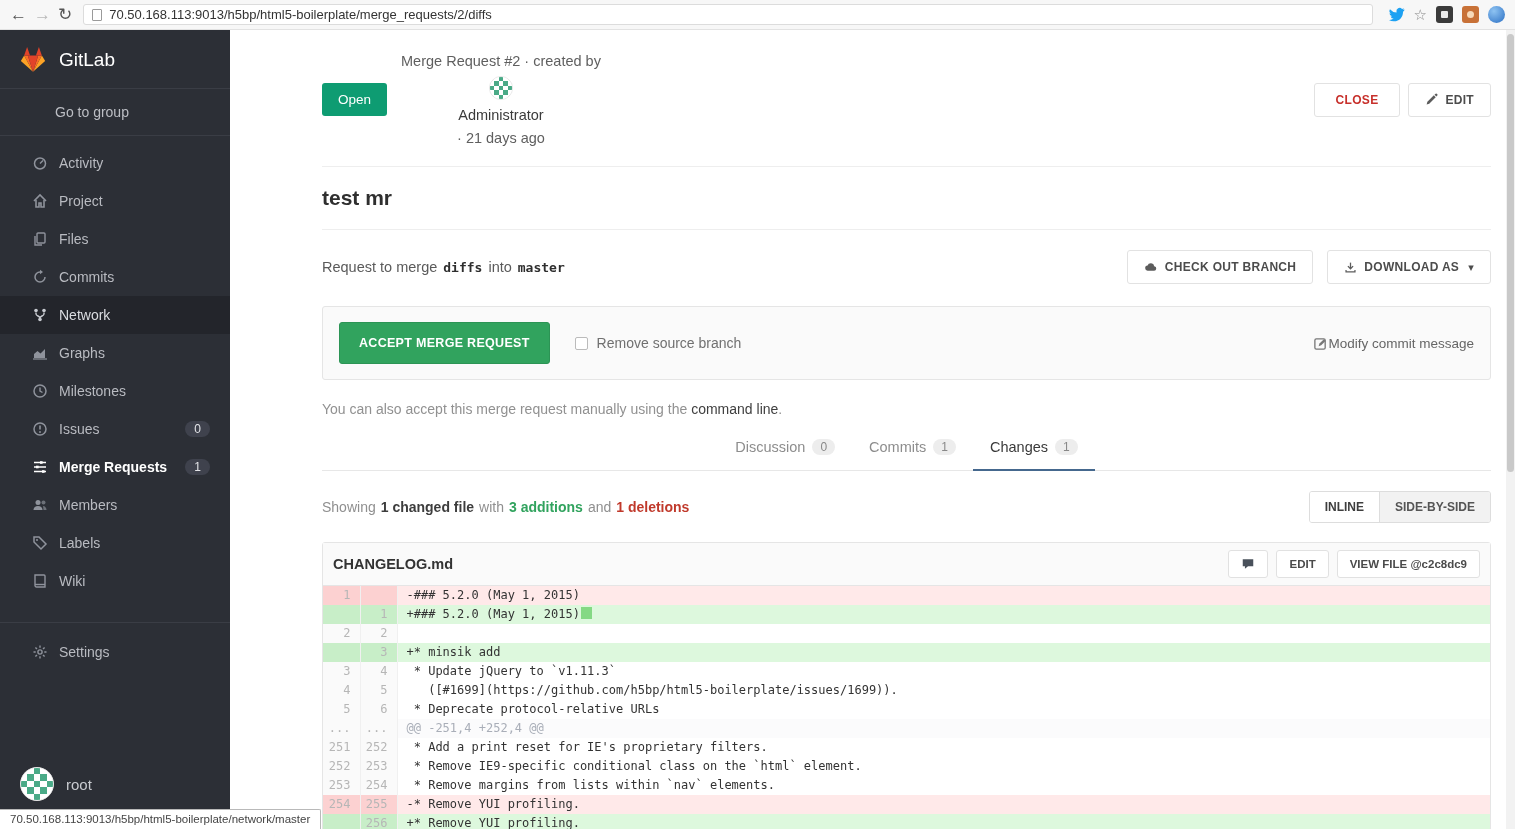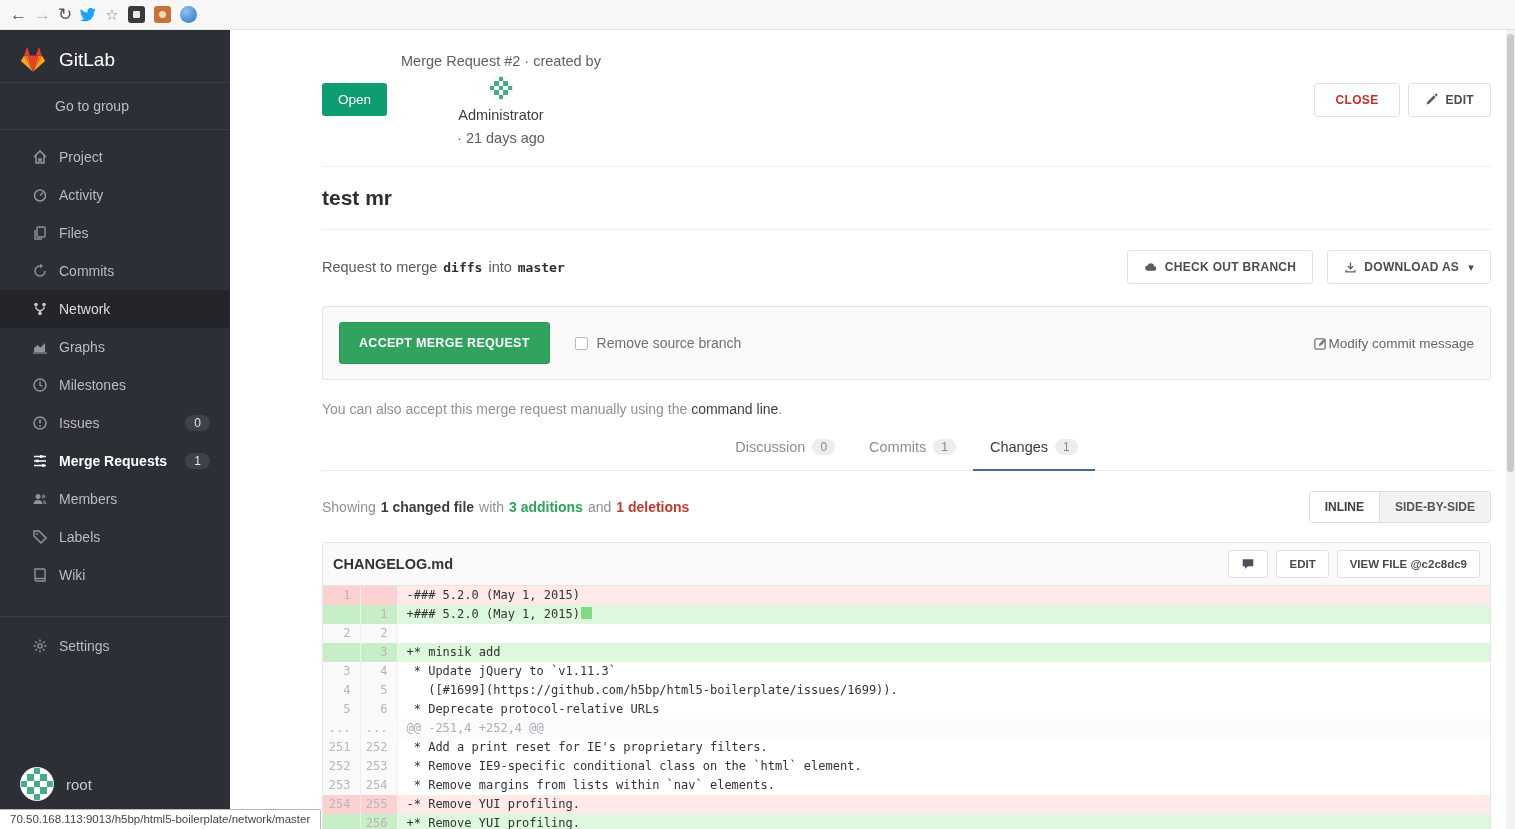--- a/index.html
+++ b/index.html
@@ -22,21 +22,21 @@
   .star { font-size:15px; color:#8a8a8a; }
   .ext { width:17px; height:17px; border-radius:3px; }
   .ext-dark { background:#3a3a3a; position:relative; }
   .ext-dark:after { content:""; position:absolute; left:5px; top:5px; width:7px; height:7px; background:#e9e9e9; border-radius:1px; }
   .ext-orange { background:#c87137; position:relative; }
   .ext-orange:after { content:""; position:absolute; left:5px; top:5px; width:7px; height:7px; background:#f7d9b8; border-radius:50%; }
   .ext-globe { border-radius:50%; background:radial-gradient(circle at 35% 30%, #8ec3f2, #2b6fc3); }
   
   .app { display:flex; height:799px; }
   .sidebar { width:230px; min-width:230px; background:#2c2f36; color:#b9bbc1; position:relative; }
-  .brand { display:flex; align-items:center; gap:11px; padding:16px 18px 8px; color:#fff;
+  .brand { display:flex; align-items:center; gap:11px; padding:16px 18px 14px; color:#fff;
     font-size:19px; border-bottom:1px solid #3a3d45; cursor:pointer; }
   .goto { padding:15px 18px 15px 55px; border-bottom:1px solid #3a3d45; font-size:14px; color:#bcbec4; cursor:pointer; }
   .nav { list-style:none; margin:8px 0 0; padding:0; }
   .nav-item { display:flex; align-items:center; height:38px; padding:0 20px 0 32px; cursor:pointer; color:#b9bbc1; }
   .nav-item .icon { width:16px; height:16px; margin-right:11px; display:inline-flex; color:#8f939c; flex-shrink:0; }
   .nav-item .label { font-size:14px; }
   .nav-item.hover { background:#23252b; color:#dadce0; }
   .nav-item.hover .icon { color:#c9ccd2; }
   .nav-item.current { color:#fff; }
   .nav-item.current .label { font-weight:bold; }
@@ -123,20 +123,24 @@
     border:1px solid #b9b9b9; border-left:none; border-bottom:none; border-radius:0 2px 0 0;
     padding:3px 10px 4px; font-size:11.5px; color:#444; white-space:nowrap; }
 </style>
 </head>
 <body>
 
 <div class="chrome">
   <span class="nav-ic">←</span>
   <span class="nav-ic disabled">→</span>
   <span class="nav-ic">↻</span>
+  <div class="urlbar">
+    <span class="page-ic"></span>
+    <span class="url">70.50.168.113:9013/h5bp/html5-boilerplate/merge_requests/2/diffs</span>
+  </div>
   <div class="chrome-right">
     <span class="hicon">
         <svg viewBox="0 0 16 16" width="17" height="17">
           <path fill="#1da1f2" d="M15.5 3.2c-.55.25-1.13.42-1.74.5A3.05 3.05 0 0 0 15.1 2a6 6 0 0 1-1.93.74A3.03 3.03 0 0 0 8 5.5c0 .24.02.47.07.69A8.6 8.6 0 0 1 1.85 3.05a3.03 3.03 0 0 0 .94 4.05 3 3 0 0 1-1.37-.38v.04a3.03 3.03 0 0 0 2.43 2.97 3.1 3.1 0 0 1-1.37.05 3.04 3.04 0 0 0 2.83 2.1A6.1 6.1 0 0 1 .85 13.1a8.57 8.57 0 0 0 4.65 1.36c5.58 0 8.63-4.62 8.63-8.63l-.01-.39c.59-.43 1.1-.96 1.38-1.56z"></path>
         </svg>
       </span>
     <span class="star">☆</span>
     <span class="ext ext-dark"></span>
     <span class="ext ext-orange"></span>
     <span class="ext ext-globe"></span>
@@ -158,34 +162,34 @@
         <polygon fill="#e24329" points="20,35 13,13 27,13"></polygon>
       </svg>
         </span>
       <span>GitLab</span>
     </div>
     <div class="goto">Go to group</div>
     <ul class="nav">
         <li class="nav-item">
           <span class="icon">
             <svg viewBox="0 0 16 16" width="16" height="16">
+              <circle cx="8" cy="8.5" r="5.5" fill="none" stroke="currentColor" stroke-width="1.5"></circle>
+              <path d="M8 8.5l3-3" stroke="currentColor" stroke-width="1.5"></path>
+            </svg>
+          </span>
+          <span class="label">Activity</span>
+        </li>
+        <li class="nav-item">
+          <span class="icon">
+            <svg viewBox="0 0 16 16" width="16" height="16">
               <path d="M2 8 8 2l6 6" fill="none" stroke="currentColor" stroke-width="1.6"></path>
               <path d="M4 7v7h3v-4h2v4h3V7" fill="none" stroke="currentColor" stroke-width="1.6"></path>
             </svg>
           </span>
           <span class="label">Project</span>
-        </li>
-        <li class="nav-item">
-          <span class="icon">
-            <svg viewBox="0 0 16 16" width="16" height="16">
-              <circle cx="8" cy="8.5" r="5.5" fill="none" stroke="currentColor" stroke-width="1.5"></circle>
-              <path d="M8 8.5l3-3" stroke="currentColor" stroke-width="1.5"></path>
-            </svg>
-          </span>
-          <span class="label">Activity</span>
         </li>
         <li class="nav-item">
           <span class="icon">
             <svg viewBox="0 0 16 16" width="16" height="16">
               <rect x="5" y="2" width="8" height="10" rx="1" fill="none" stroke="currentColor" stroke-width="1.4"></rect>
               <path d="M3 5v9h7" fill="none" stroke="currentColor" stroke-width="1.4"></path>
             </svg>
           </span>
           <span class="label">Files</span>
         </li>

